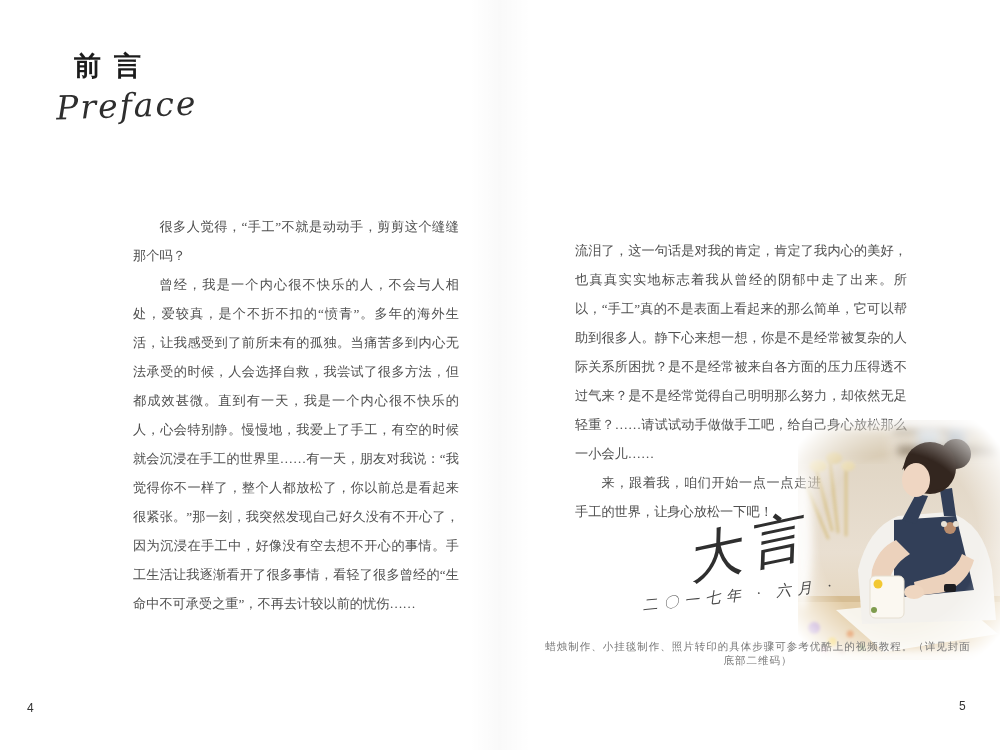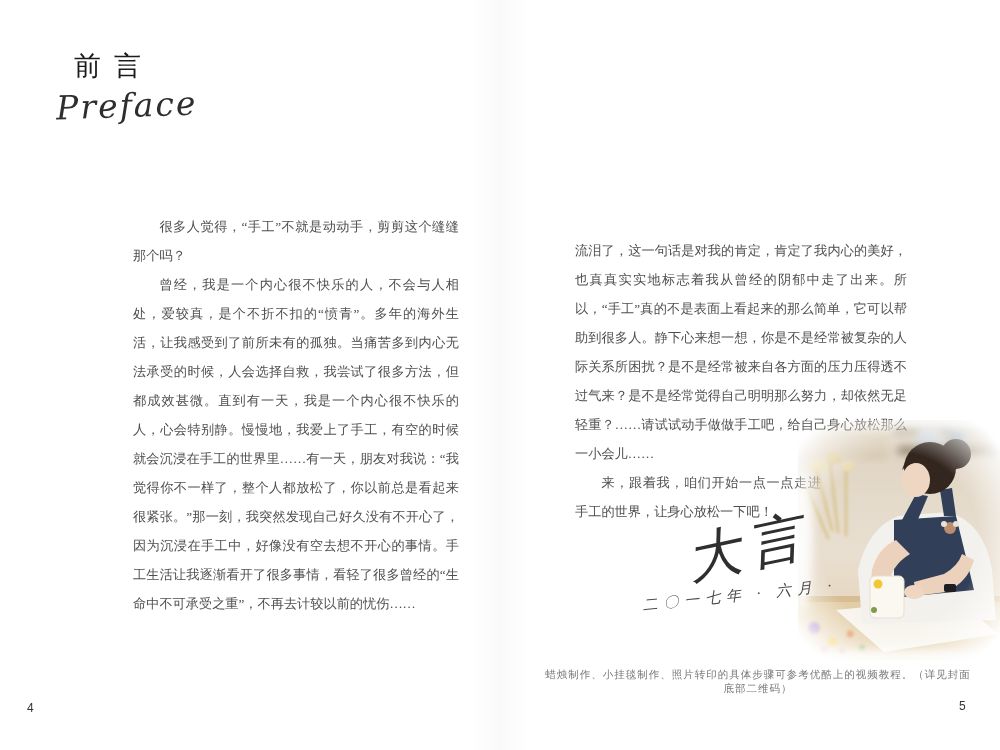--- a/index.html
+++ b/index.html
@@ -10,21 +10,21 @@
   }
   .spread{position:absolute;inset:0;background:#ffffff;}
   .gutter{
     position:absolute;left:470px;top:0;width:60px;height:750px;
     background:linear-gradient(90deg,rgba(0,0,0,0) 0%,rgba(0,0,0,0.025) 50%,rgba(0,0,0,0) 100%);
     pointer-events:none;
   }
   
   .title-cn{
     position:absolute;left:74px;top:50px;
-    font-size:27px;font-weight:400;color:#1b1b1b;
+    font-size:27px;font-weight:700;color:#1b1b1b;
     letter-spacing:13px;line-height:1.2;
   }
   .title-en{
     position:absolute;left:56px;top:86px;
     font-size:33px;font-style:italic;color:#2e2e2e;
     letter-spacing:2px;transform:rotate(-2deg);
     font-family:"DejaVu Serif","Liberation Serif",serif;
   }
   
   .col{
@@ -51,21 +51,21 @@
     letter-spacing:8px;transform:rotate(-12deg);
     font-weight:300;
   }
   .sign-date{
     position:absolute;left:642px;top:586px;
     font-size:15px;color:#4a4a4a;font-style:italic;
     letter-spacing:6px;transform:rotate(-6deg);
   }
   
   .caption{
-    position:absolute;left:540px;top:668px;width:436px;
+    position:absolute;left:540px;top:640px;width:436px;
     font-size:10.5px;color:#777;text-align:center;letter-spacing:1px;
     font-family:"Liberation Sans","DejaVu Sans",sans-serif;
   }
   .folio{
     position:absolute;font-size:12px;color:#333;
     font-family:"Liberation Sans","DejaVu Sans",sans-serif;
   }
   .folio-left{left:27px;top:701px;}
   .folio-right{left:959px;top:699px;}
 </style>

